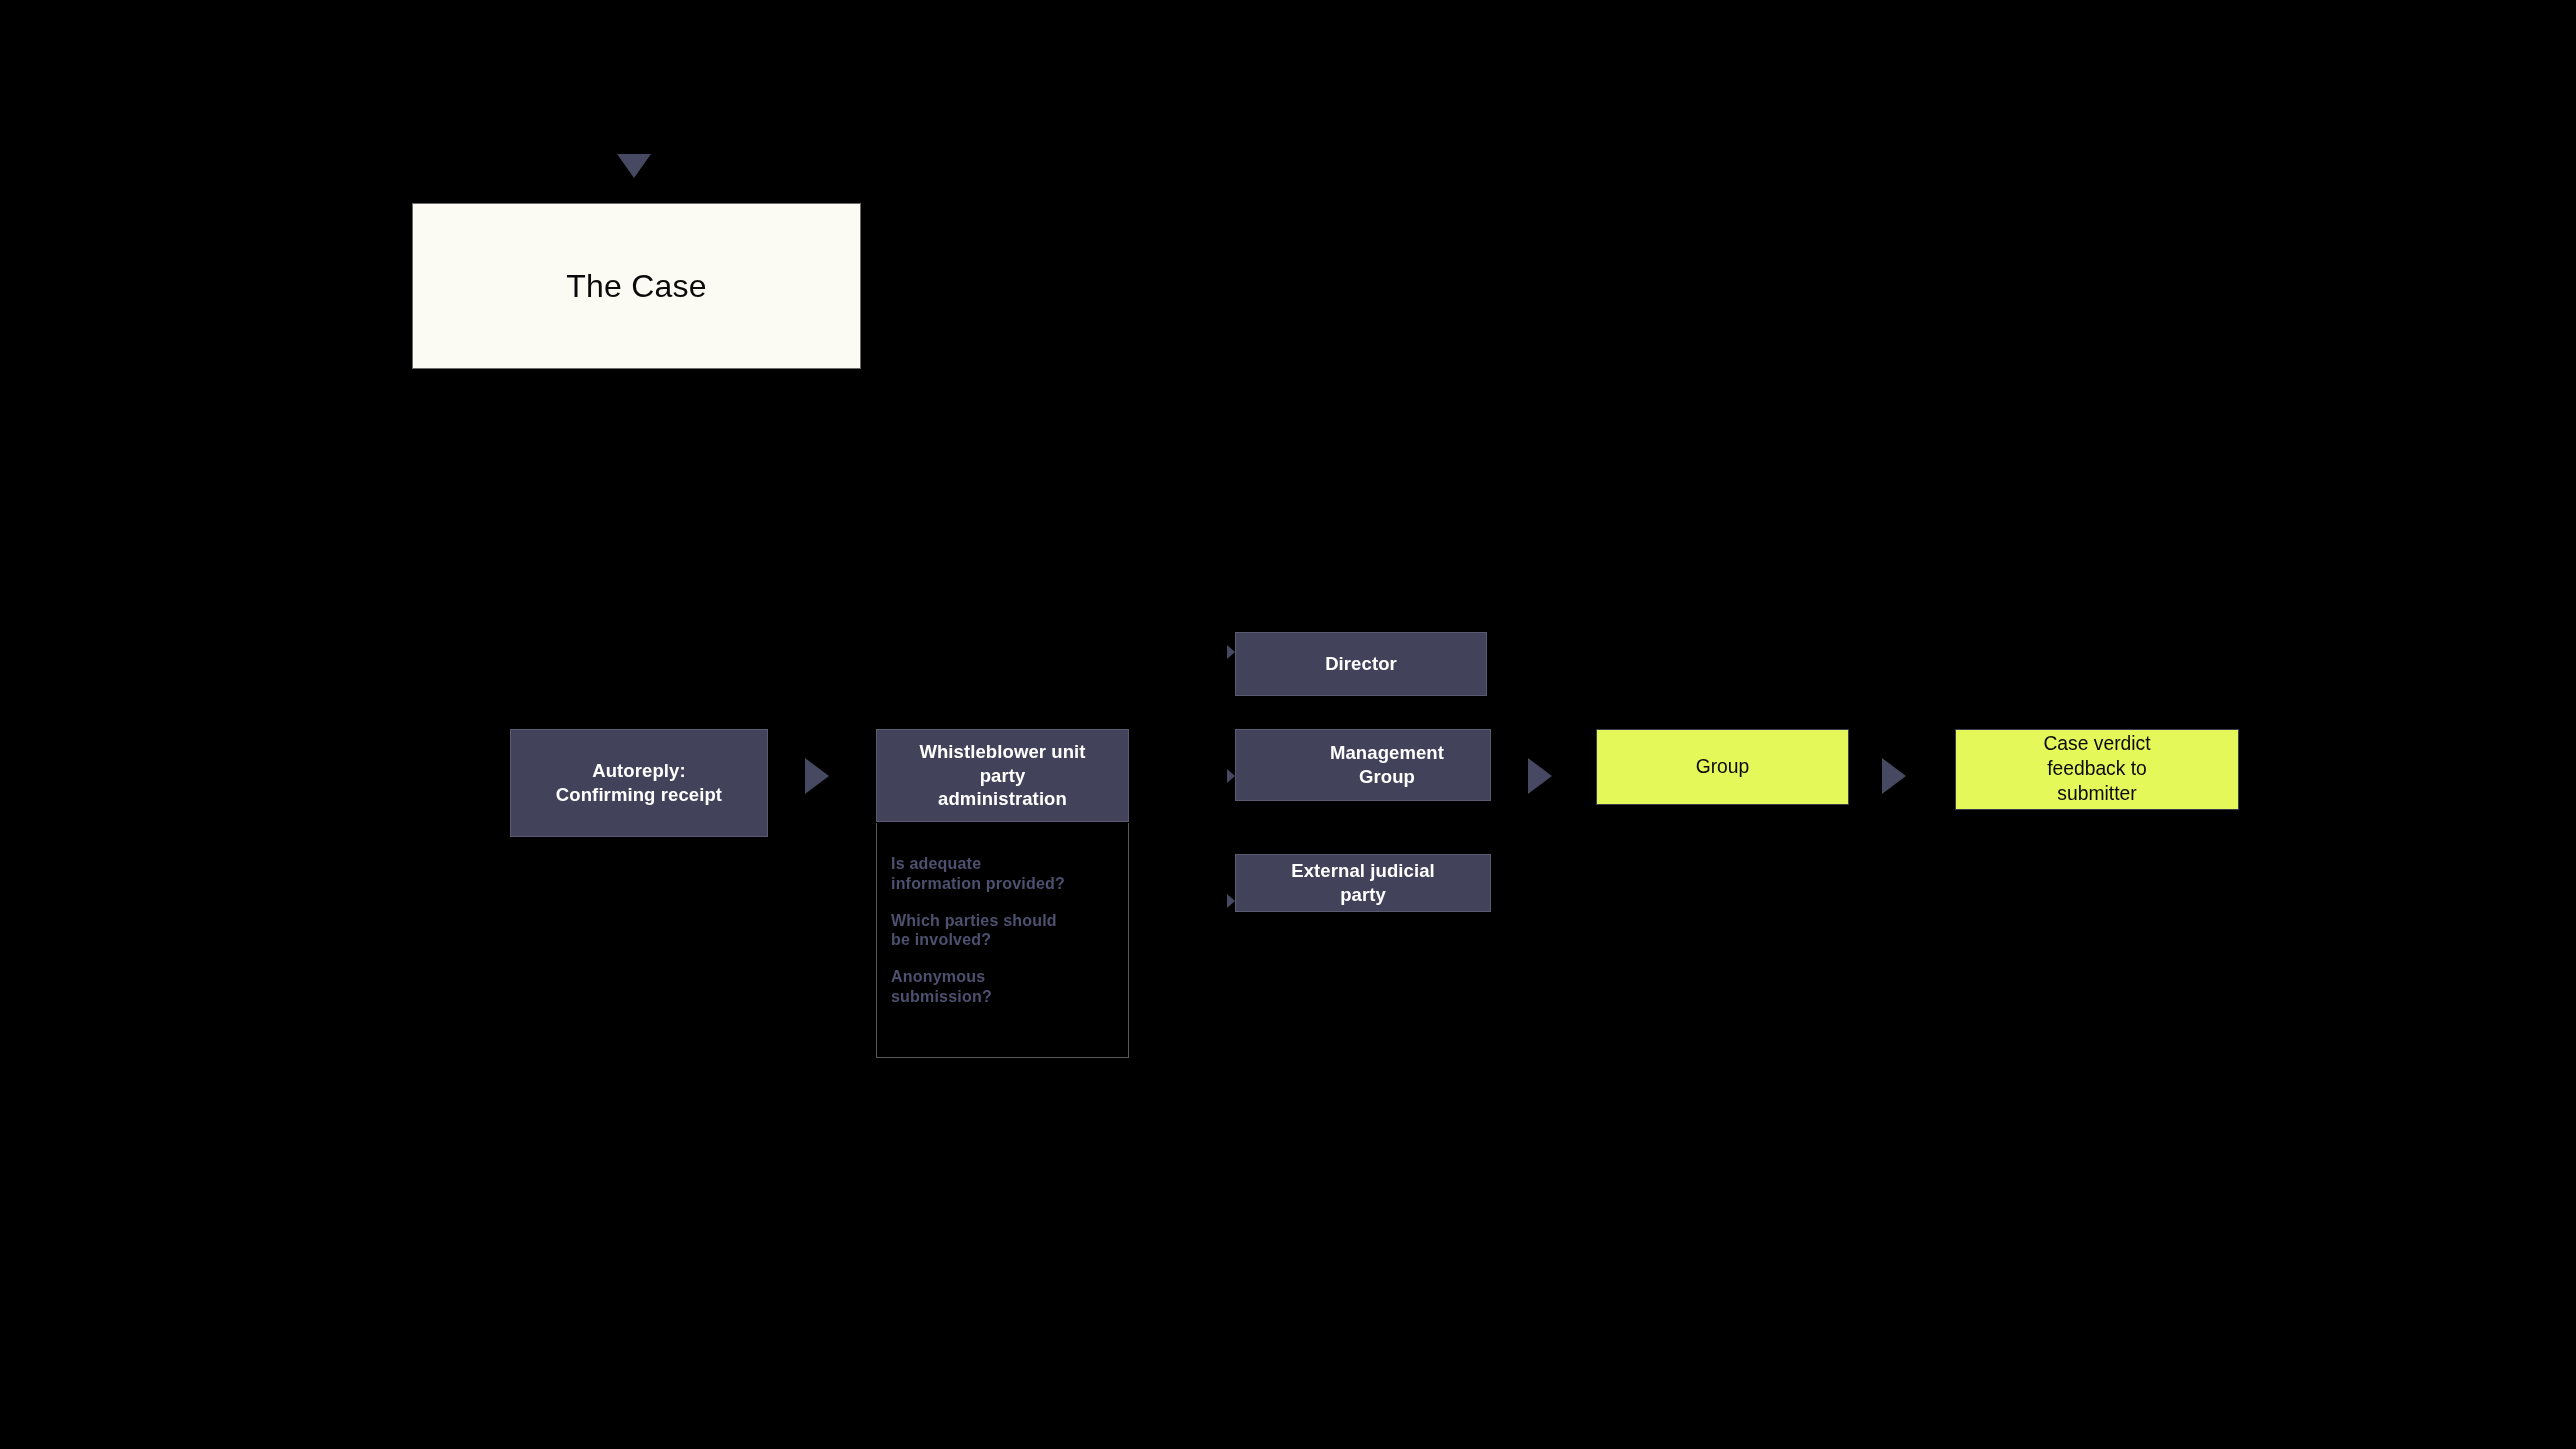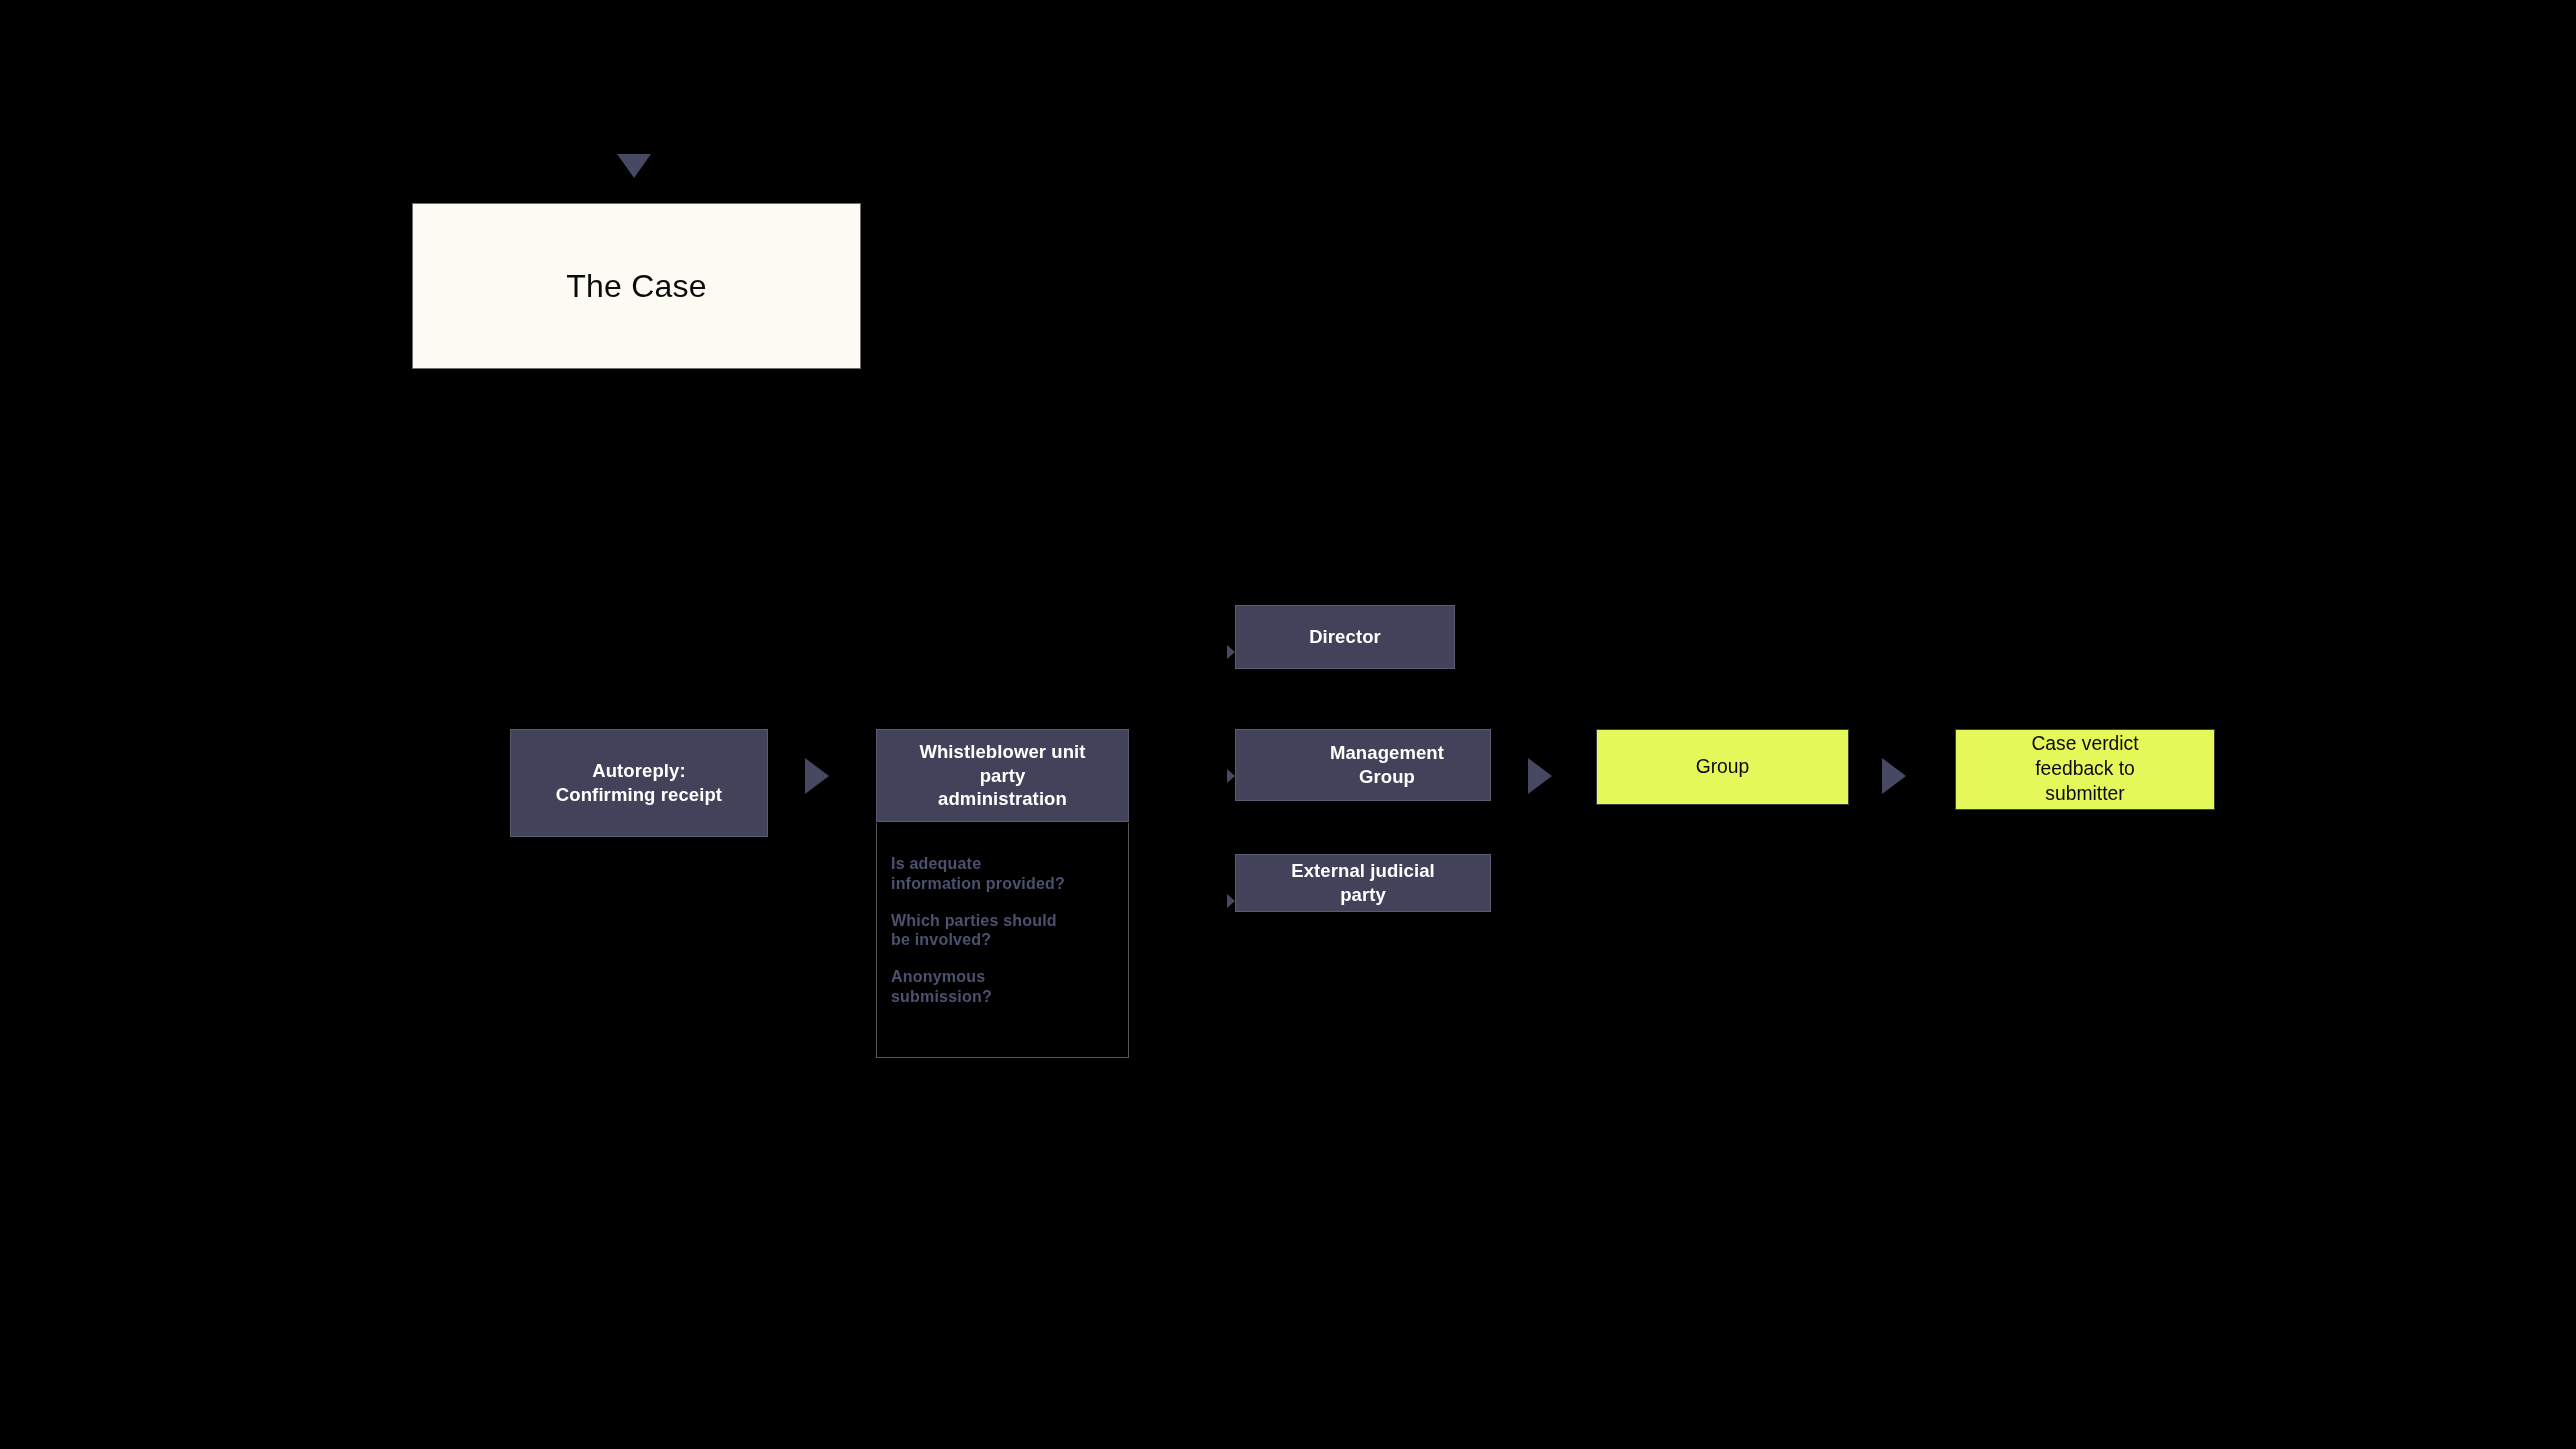--- a/index.html
+++ b/index.html
@@ -151,21 +151,21 @@
 be involved?</div>
       <div class="subitem">Anonymous
 submission?</div>
     </div>
   </div>
 
   <div class="nub" style="left:1227px; top:645px;"></div>
   <div class="nub" style="left:1227px; top:769px;"></div>
   <div class="nub" style="left:1227px; top:894px;"></div>
 
-  <div class="node slate" style="left:1235px; top:605px; width:220px; height:64px;">
+  <div class="node slate" style="left:1235px; top:632px; width:252px; height:64px;">
     <span class="node-label">Director</span>
   </div>
 
   <div class="node slate" style="left:1235px; top:729px; width:256px; height:72px;padding-left:48px;">
     <span class="node-label">Management
 Group</span>
   </div>
 
   <div class="node slate" style="left:1235px; top:854px; width:256px; height:58px;">
     <span class="node-label">External judicial
@@ -173,20 +173,20 @@
   </div>
 
   <div class="arrow right" style="left:1528px; top:758px;"></div>
 
   <div class="node lime" style="left:1596px; top:729px; width:253px; height:76px;">
     <span class="node-label">Group</span>
   </div>
 
   <div class="arrow right" style="left:1882px; top:758px;"></div>
 
-  <div class="node lime" style="left:1955px; top:729px; width:260px; height:81px;">
+  <div class="node lime" style="left:1955px; top:729px; width:284px; height:81px;">
     <span class="node-label">Case verdict
 feedback to
 submitter</span>
   </div>
 
 </div>
 
 
 </body></html>

